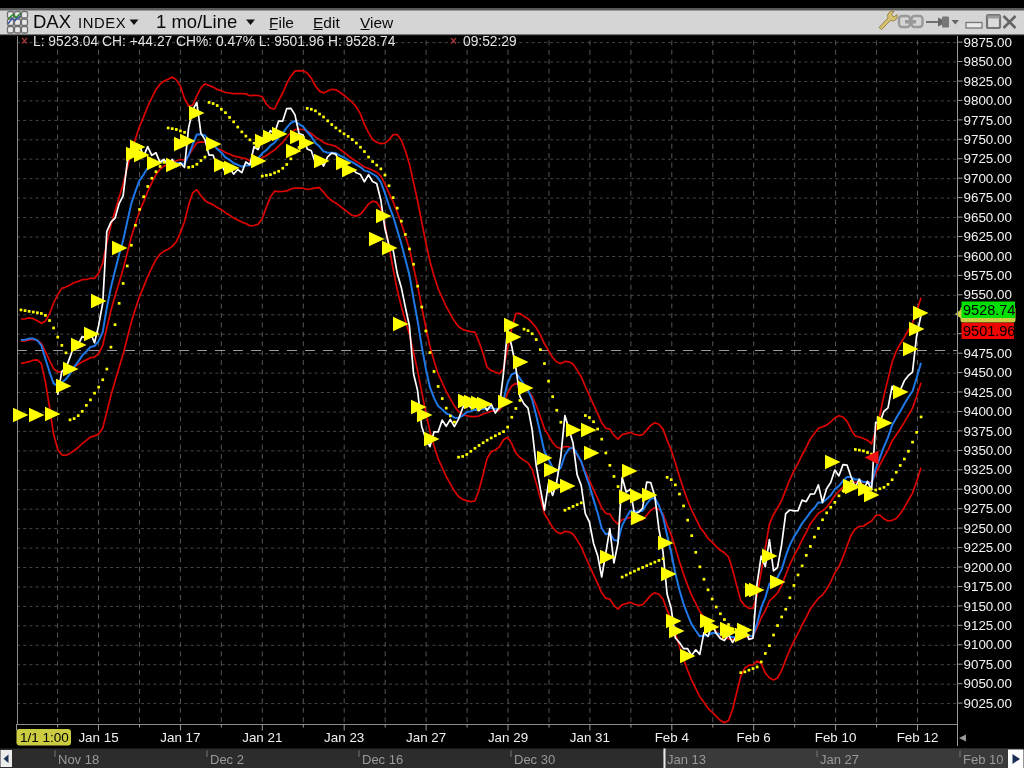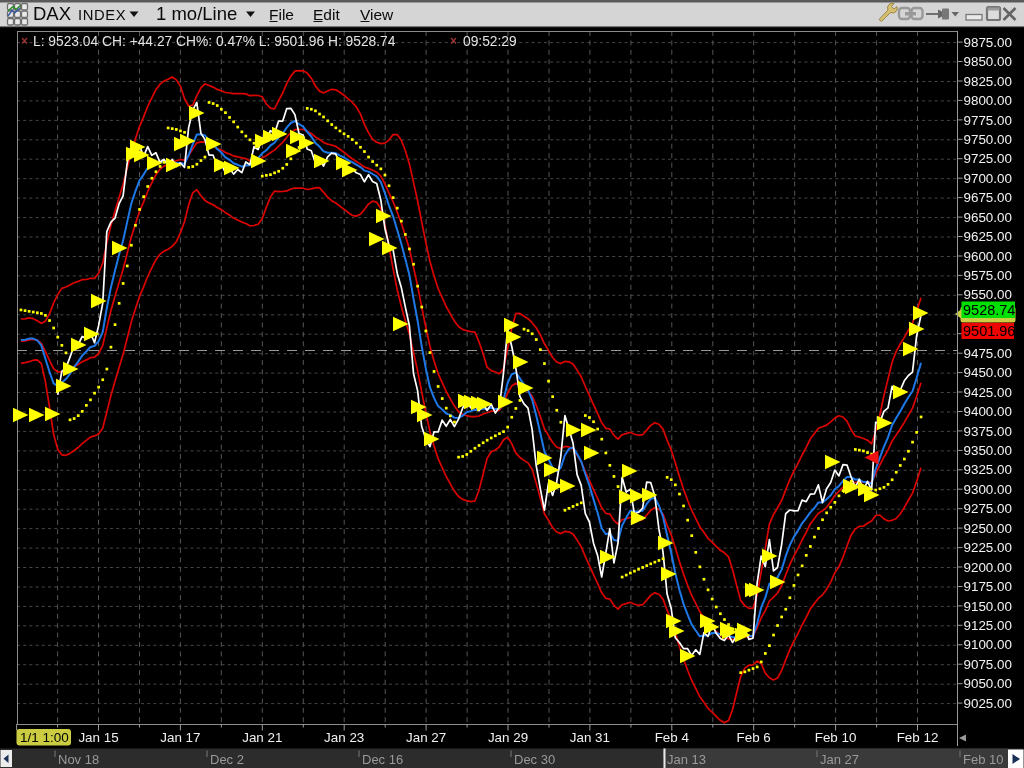--- a/index.html
+++ b/index.html
@@ -1,16 +1,16 @@
 <!DOCTYPE html>
 <html><head><meta charset="utf-8"><title>DAX INDEX</title>
 <style>
 html,body{margin:0;padding:0;background:#000;width:1024px;height:768px;overflow:hidden}
 #wrap{position:relative;width:1024px;height:768px;font-family:"Liberation Sans",sans-serif}
-#tb{position:absolute;top:0;left:0;z-index:5}
+#tb{position:absolute;top:8px;left:0;z-index:5}
 #tb .t1{font:18.5px "Liberation Sans",sans-serif;fill:#0a0a0a}
 #tb .t2{font:14.8px "Liberation Sans",sans-serif;fill:#0a0a0a;letter-spacing:.6px}
 #tb .t3{font:15.5px "Liberation Sans",sans-serif;fill:#0a0a0a}
 #cv{position:absolute;top:0;left:0}
 .hgrid{stroke:#464646;stroke-width:1;stroke-dasharray:3 3.2;fill:none}
 .vgrid{stroke:#555;stroke-width:1;stroke-dasharray:5 4.4;fill:none}
 .tick{stroke:#9a9a9a;stroke-width:1;fill:none}
 .frame{stroke:#8c8c8c;stroke-width:1;fill:none}
 .pc{stroke:#9a9a9a;stroke-width:1.2;stroke-dasharray:10 8;fill:none}
 .red{stroke:#dc0400;stroke-width:1.7;fill:none;stroke-linejoin:round}

